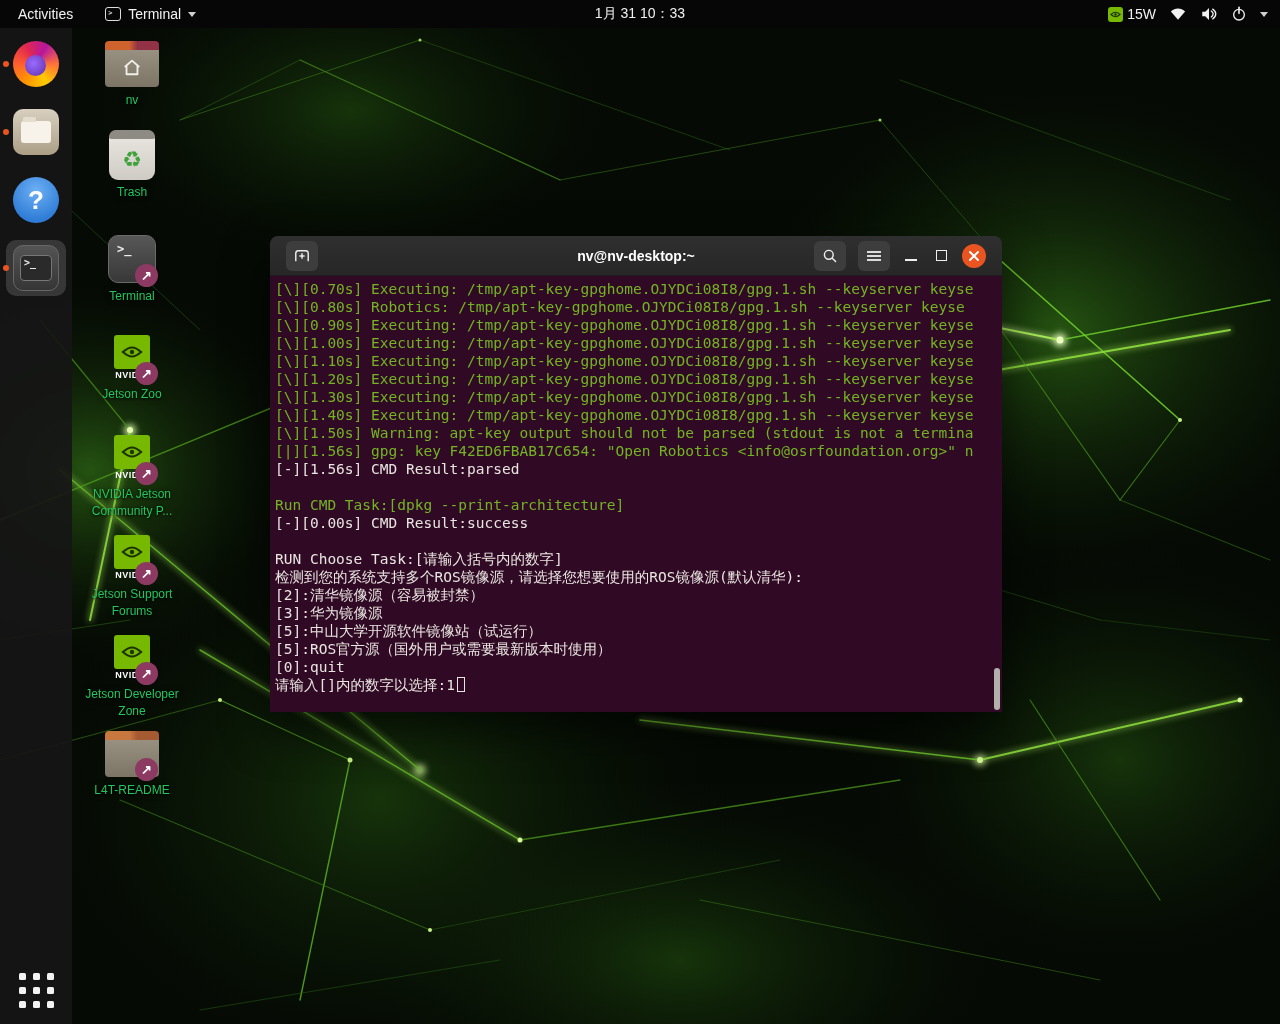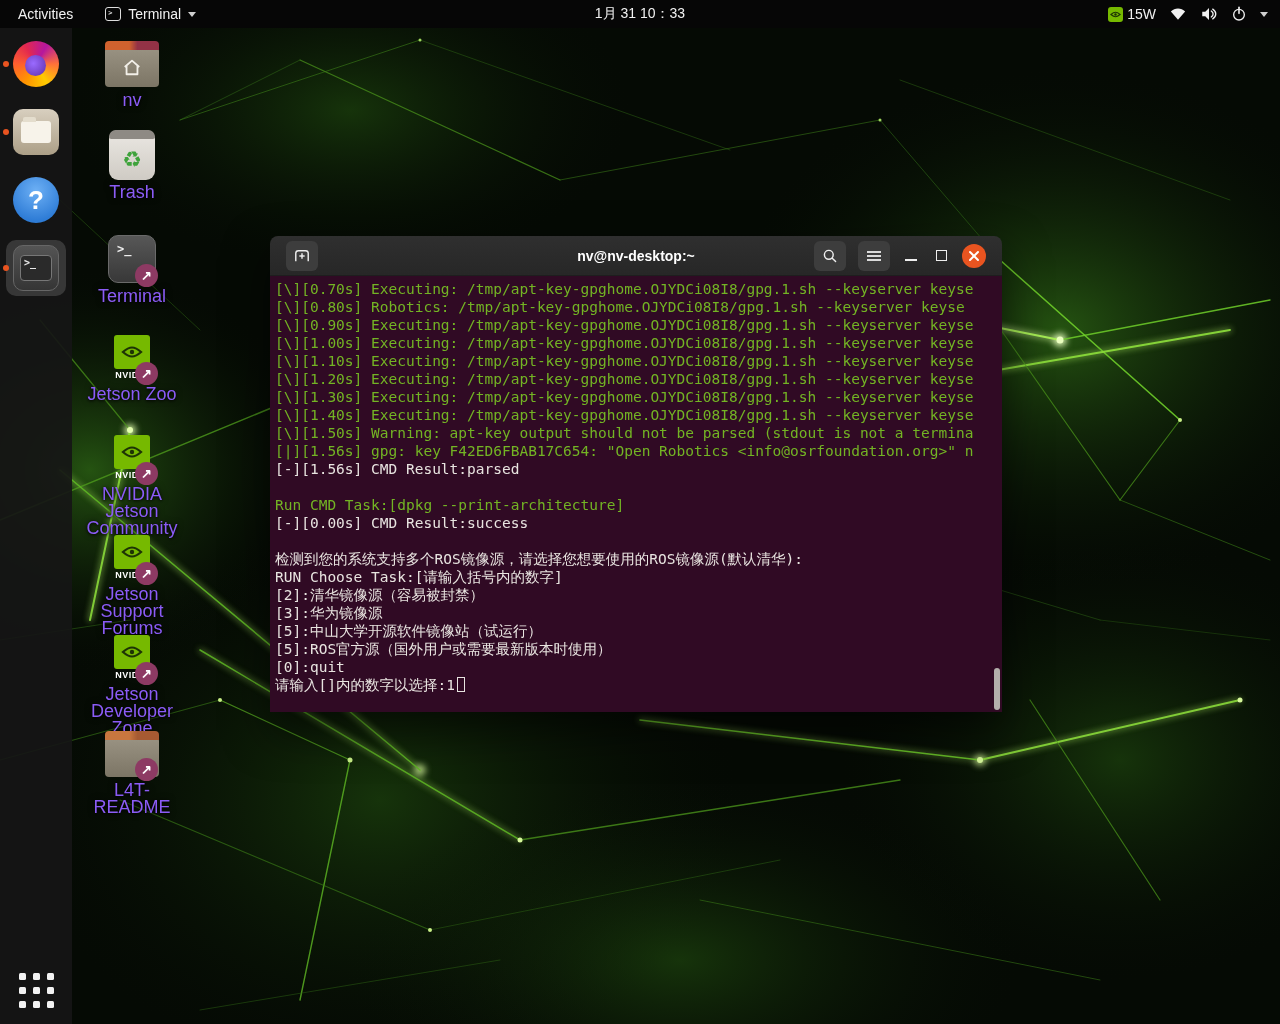--- a/index.html
+++ b/index.html
@@ -57,21 +57,21 @@
     font-family:"DejaVu Sans Mono",monospace;font-size:10px;font-weight:700;color:#e8e8e8;
     padding:2px 0 0 3px;line-height:10px;}
   .show-apps{margin-top:auto;margin-bottom:16px;display:grid;grid-template-columns:repeat(3,7px);
     grid-gap:7px;cursor:pointer;}
   .show-apps i{width:7px;height:7px;background:#f2f2f2;border-radius:1.5px;display:block;}
 
   
   .desk-item{position:absolute;left:82px;width:100px;text-align:center;z-index:10;}
   .dicon{position:relative;width:56px;height:54px;margin:0 auto;display:flex;
     align-items:center;justify-content:center;}
-  .dlabel{margin-top:2px;font-size:18px;color:#8b5cf6;line-height:17px;
+  .dlabel{margin-top:2px;font-size:12px;color:#22c55e;line-height:17px;
     text-shadow:0 1px 3px rgba(0,0,0,.95),0 0 6px rgba(0,0,0,.7);}
   .badge{position:absolute;width:23px;height:23px;border-radius:50%;background:var(--badge);
     color:#fff;font-size:13px;font-weight:700;display:flex;align-items:center;justify-content:center;
     right:2px;bottom:-1px;}
   .folder{position:relative;width:54px;height:40px;border-radius:4px;margin-top:8px;
     background:linear-gradient(#9a9383,#7c7565);display:flex;align-items:center;justify-content:center;}
   .folder::before{content:"";position:absolute;top:-6px;left:0;width:54px;height:9px;
     border-radius:4px 4px 0 0;background:linear-gradient(90deg,#d0622e 0 45%,#933246 60% 100%);}
   .folder.plain::before{background:linear-gradient(90deg,#c8773f 0 45%,#a65a32 60% 100%);}
   .ic-term-desk{width:48px;height:48px;border-radius:10px;background:linear-gradient(#575757,#383838);
@@ -420,22 +420,22 @@
         <div class="tline green">[\][1.20s] Executing: /tmp/apt-key-gpghome.OJYDCi08I8/gpg.1.sh --keyserver keyse</div>
         <div class="tline green">[\][1.30s] Executing: /tmp/apt-key-gpghome.OJYDCi08I8/gpg.1.sh --keyserver keyse</div>
         <div class="tline green">[\][1.40s] Executing: /tmp/apt-key-gpghome.OJYDCi08I8/gpg.1.sh --keyserver keyse</div>
         <div class="tline green">[\][1.50s] Warning: apt-key output should not be parsed (stdout is not a termina</div>
         <div class="tline green">[|][1.56s] gpg: key F42ED6FBAB17C654: "Open Robotics &lt;info@osrfoundation.org&gt;" n</div>
         <div class="tline white">[-][1.56s] CMD Result:parsed</div>
         <div class="tline white"></div>
         <div class="tline green">Run CMD Task:[dpkg --print-architecture]</div>
         <div class="tline white">[-][0.00s] CMD Result:success</div>
         <div class="tline white"></div>
+        <div class="tline white">RUN Choose Task:[请输入括号内的数字]</div>
         <div class="tline white">检测到您的系统支持多个ROS镜像源，请选择您想要使用的ROS镜像源(默认清华):</div>
-        <div class="tline white">RUN Choose Task:[请输入括号内的数字]</div>
         <div class="tline white">[2]:清华镜像源（容易被封禁）</div>
         <div class="tline white">[3]:华为镜像源</div>
         <div class="tline white">[5]:中山大学开源软件镜像站（试运行）</div>
         <div class="tline white">[5]:ROS官方源（国外用户或需要最新版本时使用）</div>
         <div class="tline white">[0]:quit</div>
         <div class="tline white">请输入[]内的数字以选择:1<span class="cursor"></span></div>
       </div>
     <div class="scroll-thumb"></div>
   </div>
 </div>

